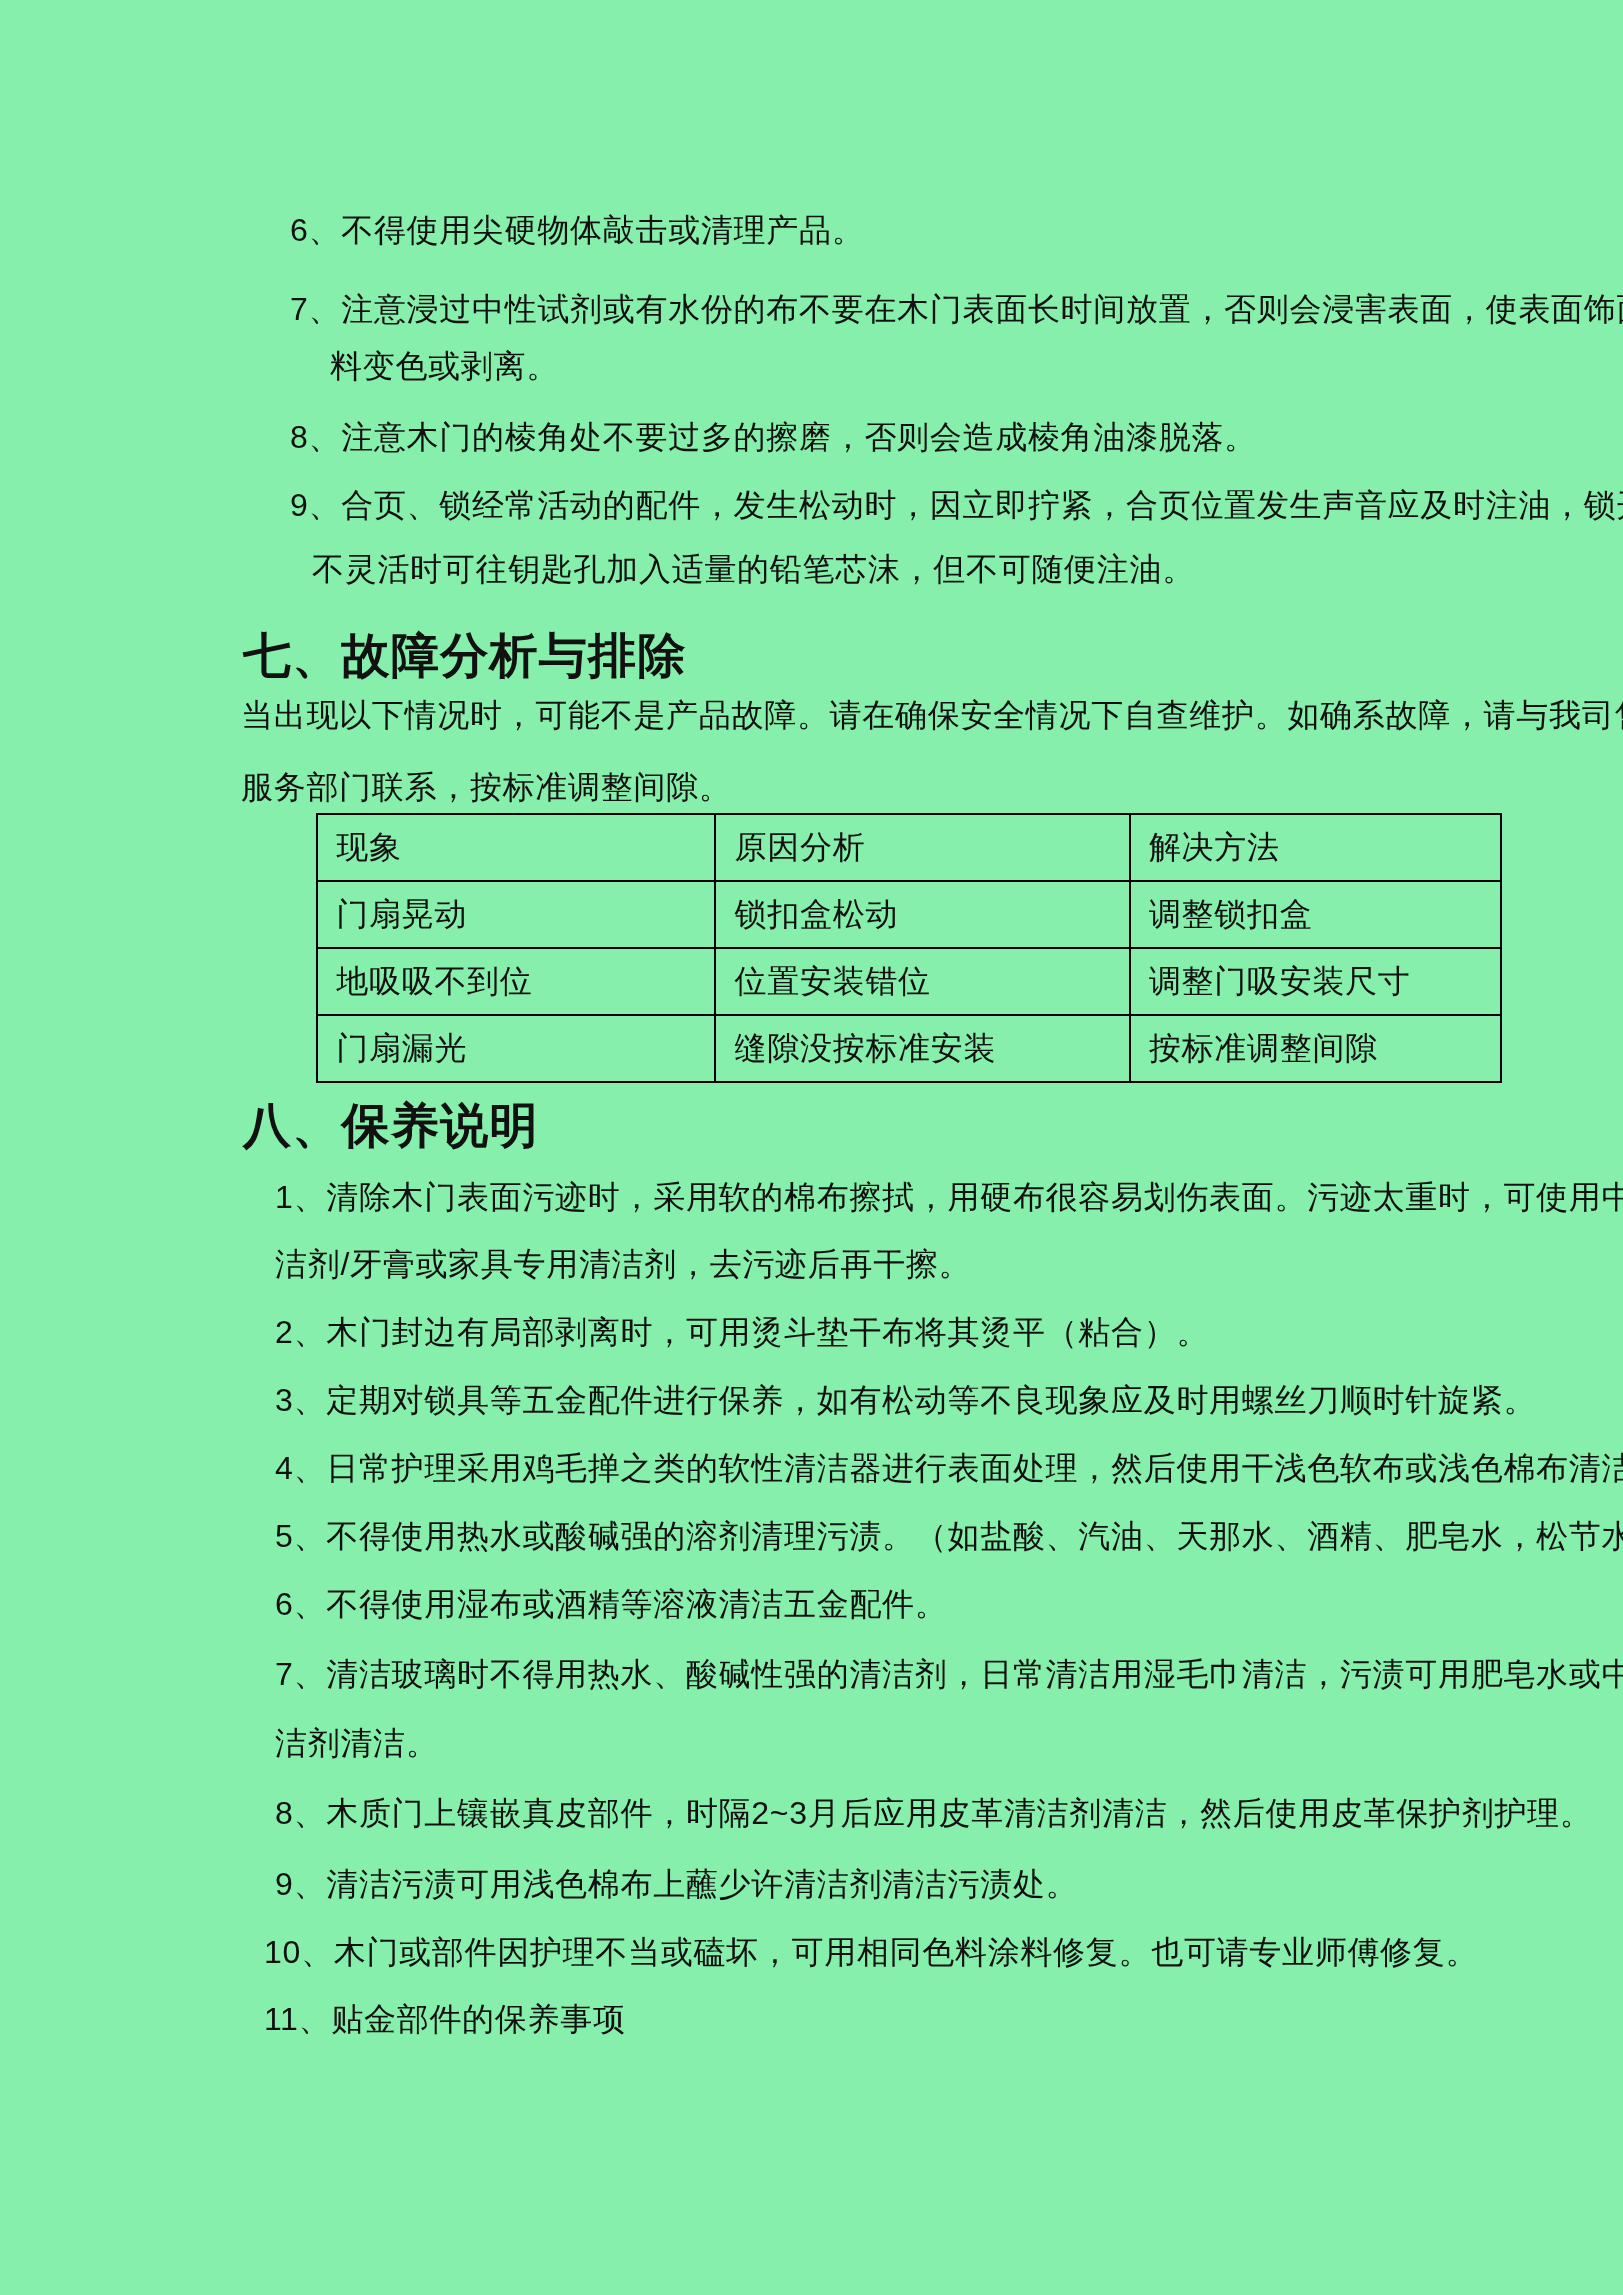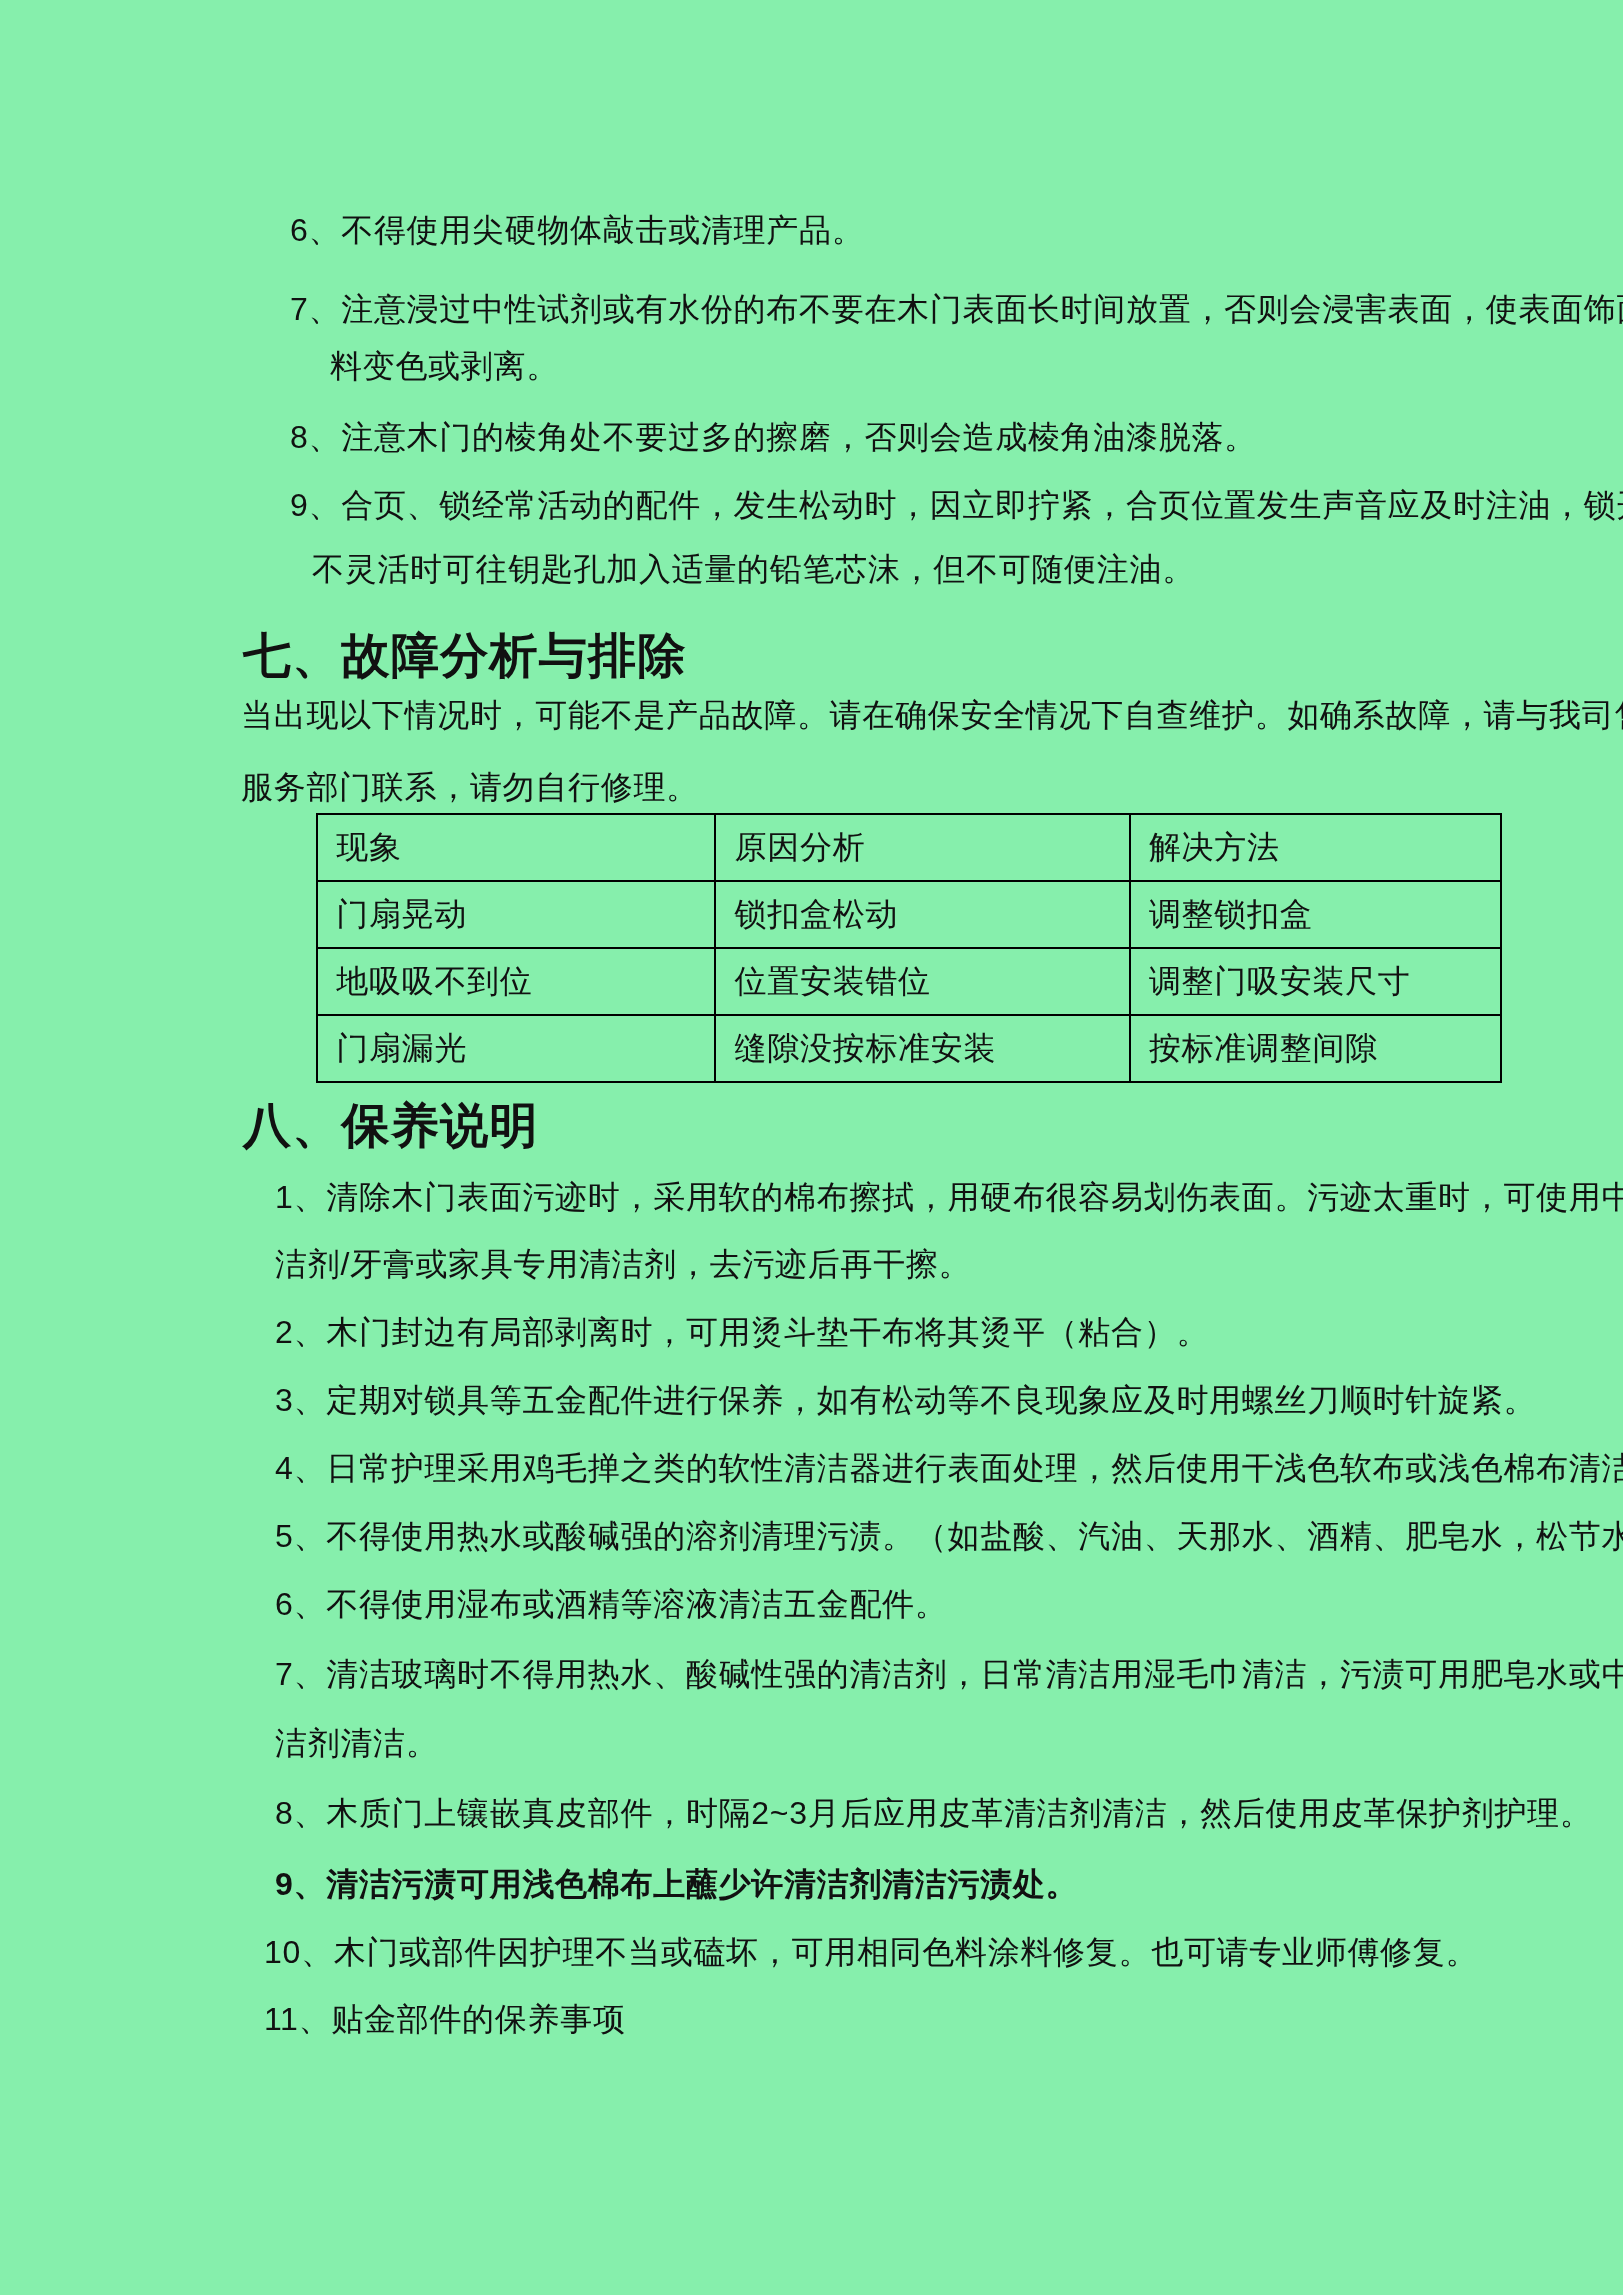--- a/index.html
+++ b/index.html
@@ -57,21 +57,21 @@
 
   <div class="ln" style="top:213px;left:290px;">6、不得使用尖硬物体敲击或清理产品。</div>
   <div class="ln" style="top:292px;left:290px;">7、注意浸过中性试剂或有水份的布不要在木门表面长时间放置，否则会浸害表面，使表面饰面材</div>
   <div class="ln" style="top:349px;left:330px;">料变色或剥离。</div>
   <div class="ln" style="top:420px;left:290px;">8、注意木门的棱角处不要过多的擦磨，否则会造成棱角油漆脱落。</div>
   <div class="ln" style="top:488px;left:290px;">9、合页、锁经常活动的配件，发生松动时，因立即拧紧，合页位置发生声音应及时注油，锁开启</div>
   <div class="ln" style="top:552px;left:312px;">不灵活时可往钥匙孔加入适量的铅笔芯沫，但不可随便注油。</div>
 
   <div class="heading" style="top:630px;left:243px;">七、故障分析与排除</div>
   <div class="ln" style="top:698px;left:241px;">当出现以下情况时，可能不是产品故障。请在确保安全情况下自查维护。如确系故障，请与我司售后</div>
-  <div class="ln" style="top:770px;left:241px;">服务部门联系，请勿自行修理。</div>
+  <div class="ln" style="top:770px;left:241px;">服务部门联系，按标准调整间隙。</div>
 
   <table class="tb">
     <tbody>
         <tr>
       <td class="c0">现象</td>
       <td class="c1">原因分析</td>
       <td class="c2">解决方法</td>
     </tr>
     <tr>
       <td>门扇晃动</td>
@@ -96,18 +96,18 @@
   <div class="ln" style="top:1180px;left:275px;">1、清除木门表面污迹时，采用软的棉布擦拭，用硬布很容易划伤表面。污迹太重时，可使用中性清</div>
   <div class="ln" style="top:1247px;left:275px;">洁剂/牙膏或家具专用清洁剂，去污迹后再干擦。</div>
   <div class="ln" style="top:1315px;left:275px;">2、木门封边有局部剥离时，可用烫斗垫干布将其烫平（粘合）。</div>
   <div class="ln" style="top:1383px;left:275px;">3、定期对锁具等五金配件进行保养，如有松动等不良现象应及时用螺丝刀顺时针旋紧。</div>
   <div class="ln" style="top:1451px;left:275px;">4、日常护理采用鸡毛掸之类的软性清洁器进行表面处理，然后使用干浅色软布或浅色棉布清洁。</div>
   <div class="ln" style="top:1519px;left:275px;">5、不得使用热水或酸碱强的溶剂清理污渍。（如盐酸、汽油、天那水、酒精、肥皂水，松节水）</div>
   <div class="ln" style="top:1587px;left:275px;">6、不得使用湿布或酒精等溶液清洁五金配件。</div>
   <div class="ln" style="top:1657px;left:275px;">7、清洁玻璃时不得用热水、酸碱性强的清洁剂，日常清洁用湿毛巾清洁，污渍可用肥皂水或中性清</div>
   <div class="ln" style="top:1726px;left:275px;">洁剂清洁。</div>
   <div class="ln" style="top:1796px;left:275px;">8、木质门上镶嵌真皮部件，时隔2~3月后应用皮革清洁剂清洁，然后使用皮革保护剂护理。</div>
-  <div class="ln" style="top:1867px;left:275px;font-weight:bold;">9、清洁污渍可用浅色棉布上蘸少许清洁剂清洁污渍处。</div>
+  <div class="ln" style="top:1867px;left:275px;">9、清洁污渍可用浅色棉布上蘸少许清洁剂清洁污渍处。</div>
   <div class="ln" style="top:1935px;left:264px;">10、木门或部件因护理不当或磕坏，可用相同色料涂料修复。也可请专业师傅修复。</div>
   <div class="ln" style="top:2002px;left:264px;">11、贴金部件的保养事项</div>
 
 </div>
 
 
 </body></html>

